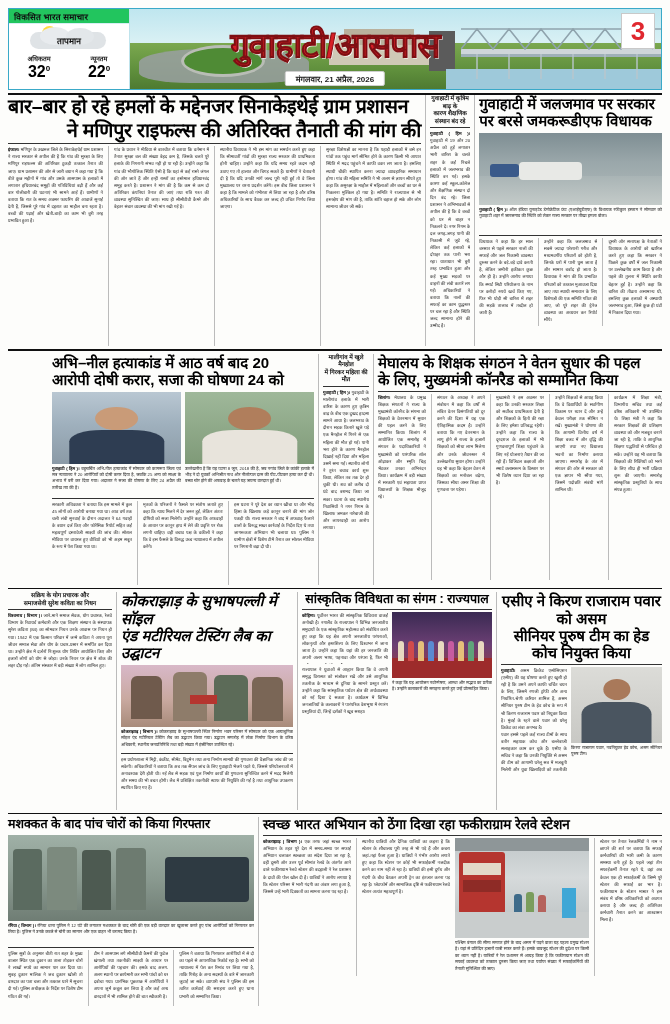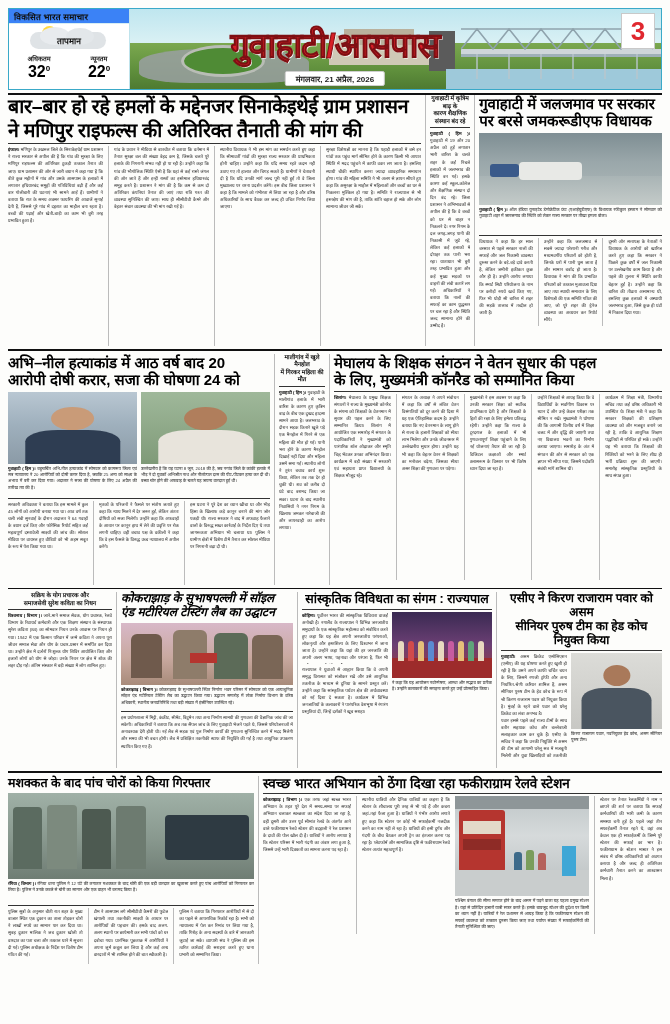--- a/index.html
+++ b/index.html
@@ -13,21 +13,21 @@
   .masthead{
     position:relative;height:80px;border:1px solid #3aa9c8;
     background:linear-gradient(180deg,#d8f2f7 0%,#eaf8fb 55%,#cfeef5 100%);
     overflow:hidden;display:flex;align-items:stretch;
   }
   .weather-box{
     width:120px;flex:0 0 120px;background:#ffffff;border-right:1px solid #bfe3ec;
     display:flex;flex-direction:column;z-index:4;position:relative;
   }
   .brandline{
-    background:#3b82f6;color:#111;font-size:8.5px;font-weight:bold;
+    background:#22c55e;color:#111;font-size:8.5px;font-weight:bold;
     padding:2px 4px 1px 5px;letter-spacing:.2px;border-bottom:1px solid #d7eef4;
   }
   .wx-body{flex:1;position:relative;display:flex;flex-direction:column;align-items:center;justify-content:flex-start;padding-top:2px;}
   .cloud{position:relative;width:86px;height:26px;margin-top:1px;}
   .cloud .sun{position:absolute;left:16px;top:-1px;width:15px;height:15px;border-radius:50%;background:#ffd83b;}
   .cloud .c1{position:absolute;left:4px;top:5px;width:76px;height:17px;border-radius:10px;background:#dfe3e6;}
   .cloud .c2{position:absolute;left:14px;top:0px;width:30px;height:18px;border-radius:50%;background:#e8ebee;}
   .cloud .c3{position:absolute;left:40px;top:1px;width:28px;height:17px;border-radius:50%;background:#e3e7ea;}
   .cloud .wlabel{position:absolute;left:0;top:8px;width:86px;text-align:center;font-size:8.5px;font-weight:bold;color:#111;z-index:3;}
   .wx-cols{display:flex;width:100%;margin-top:1px;}
@@ -59,21 +59,21 @@
   .page-badge{
     position:absolute;right:6px;top:4px;width:32px;height:34px;background:#fff;
     border:1px solid #c9c9c9;z-index:7;display:flex;align-items:center;justify-content:center;
     font-size:26px;font-weight:bold;color:#e0282f;line-height:1;
   }
   .rule-thick{height:2px;background:#111;margin:3px 0 0 0;}
   
   .hl{font-weight:bold;color:#000;line-height:1.16;}
   .hl-main{font-size:19.5px;letter-spacing:-.2px;}
   .hl-sec{font-size:15px;}
-  .hl-ter{font-size:12px;}
+  .hl-ter{font-size:15px;}
   .kicker{font-size:6px;font-weight:bold;line-height:1.25;text-align:center;color:#111;}
   .body-txt{
     font-size:4.4px;line-height:1.62;text-align:justify;color:#2a2a2a;
     -webkit-hyphens:auto;hyphens:auto;word-break:break-word;overflow:hidden;
   }
   .body-txt b{color:#000;}
   .cap{font-size:4.3px;line-height:1.5;text-align:justify;color:#2a2a2a;overflow:hidden;}
   .cap b{color:#000;}
   .photo{background:#cdd3d6;overflow:hidden;position:relative;border:0;}
   .hr-b{height:1.5px;background:#111;margin:3px 0;}
@@ -163,21 +163,21 @@
     <div class="mast-date">मंगलवार, 21 अप्रैल, 2026</div>
     <div class="page-badge">3</div>
   </div>
 
   <div class="rule-thick"></div>
 
   <div style="display:flex;gap:4px;">
 
     <div style="width:452px;">
       <div class="hl hl-main">बार–बार हो रहे हमलों के मद्देनजर सिनाकेइथेई ग्राम प्रशासन</div>
-      <div class="hl hl-main" style="margin-top:1px;">ने मणिपुर राइफल्स की अतिरिक्त तैनाती की मांग की</div>
+      <div class="hl hl-main" style="margin-top:1px;text-align:right;">ने मणिपुर राइफल्स की अतिरिक्त तैनाती की मांग की</div>
       <div class="hr-s"></div>
       <div class="cols" style="height:200px;">
         <div class="col body-txt"><b>इंफाल।</b> <span>मणिपुर के उखरुल जिले के सिनाकेइथेई ग्राम प्रशासन ने राज्य सरकार से अपील की है कि गांव की सुरक्षा के लिए मणिपुर राइफल्स की अतिरिक्त टुकड़ी तत्काल तैनात की जाए। ग्राम प्रशासन की ओर से जारी बयान में कहा गया है कि बीते कुछ महीनों में गांव और उसके आसपास के इलाकों में लगातार हथियारबंद समूहों की गतिविधियां बढ़ी हैं और कई बार गोलीबारी की घटनाएं भी सामने आई हैं। ग्रामीणों ने बताया कि रात के समय अक्सर फायरिंग की आवाजें सुनाई देती हैं, जिससे पूरे गांव में दहशत का माहौल बना रहता है। बच्चों की पढ़ाई और खेती-बाड़ी का काम भी बुरी तरह प्रभावित हुआ है।</span></div>
         <div class="vline"></div>
         <div class="col body-txt"><span>गांव के प्रधान ने मीडिया से बातचीत में बताया कि वर्तमान में तैनात सुरक्षा बल की संख्या बेहद कम है, जिसके चलते पूरे इलाके की निगरानी संभव नहीं हो पा रही है। उन्होंने कहा कि गांव की भौगोलिक स्थिति ऐसी है कि यहां से कई रास्ते जंगल की ओर जाते हैं और इन्हीं रास्तों का इस्तेमाल हथियारबंद समूह करते हैं। प्रशासन ने मांग की है कि कम से कम दो अतिरिक्त कंपनियां तैनात की जाएं तथा रात्रि गश्त की व्यवस्था सुनिश्चित की जाए। साथ ही सीसीटीवी कैमरे और बेहतर संचार व्यवस्था की भी मांग रखी गई है।</span></div>
         <div class="vline"></div>
         <div class="col body-txt"><span>स्थानीय विधायक ने भी इस मांग का समर्थन करते हुए कहा कि सीमावर्ती गांवों की सुरक्षा राज्य सरकार की प्राथमिकता होनी चाहिए। उन्होंने कहा कि यदि समय रहते कदम नहीं उठाए गए तो हालात और बिगड़ सकते हैं। ग्रामीणों ने चेतावनी दी है कि यदि उनकी मांगें जल्द पूरी नहीं हुईं तो वे जिला मुख्यालय पर धरना प्रदर्शन करेंगे। इस बीच जिला प्रशासन ने कहा है कि मामले को गंभीरता से लिया जा रहा है और वरिष्ठ अधिकारियों के साथ बैठक कर जल्द ही उचित निर्णय लिया जाएगा।</span></div>
         <div class="vline"></div>
         <div class="col body-txt"><span>सुरक्षा विशेषज्ञों का मानना है कि पहाड़ी इलाकों में बसे इन गांवों तक पहुंच मार्ग सीमित होने के कारण किसी भी आपात स्थिति में मदद पहुंचने में काफी वक्त लग जाता है। इसलिए स्थायी चौकी स्थापित करना ज्यादा व्यावहारिक समाधान होगा। गांव की महिला समिति ने भी अलग से ज्ञापन सौंपते हुए कहा कि असुरक्षा के माहौल में महिलाओं और बच्चों का घर से निकलना मुश्किल हो गया है। समिति ने राज्यपाल से भी हस्तक्षेप की मांग की है, ताकि शांति बहाल हो सके और लोग सामान्य जीवन जी सकें।</span></div>
       </div>
@@ -209,21 +209,21 @@
         <div class="vline"></div>
         <div class="col body-txt">उन्होंने कहा कि जलजमाव से सबसे ज्यादा परेशानी गरीब और मध्यमवर्गीय परिवारों को होती है, जिनके घरों में पानी घुस जाता है और सामान बर्बाद हो जाता है। विधायक ने मांग की कि प्रभावित परिवारों को तत्काल मुआवजा दिया जाए तथा स्थायी समाधान के लिए विशेषज्ञों की एक समिति गठित की जाए, जो पूरे शहर की ड्रेनेज व्यवस्था का अध्ययन कर रिपोर्ट सौंपे।</div>
         <div class="vline"></div>
         <div class="col body-txt">दूसरी ओर सत्तापक्ष के नेताओं ने विधायक के आरोपों को खारिज करते हुए कहा कि सरकार ने पिछले कुछ वर्षों में जल निकासी पर उल्लेखनीय काम किया है और पहले की तुलना में स्थिति काफी बेहतर हुई है। उन्होंने कहा कि बारिश की तीव्रता असामान्य थी, इसलिए कुछ इलाकों में अस्थायी जलभराव हुआ, जिसे कुछ ही घंटों में निकाल दिया गया।</div>
       </div>
     </div>
   </div>
 
   <div class="hr-b"></div>
 
-  <div style="display:flex;gap:4px;">
+  <div style="display:flex;gap:4px;margin-left:44px;">
 
     <div style="width:262px;">
       <div class="hl hl-sec">अभि–नील हत्याकांड में आठ वर्ष बाद 20</div>
       <div class="hl hl-sec">आरोपी दोषी करार, सजा की घोषणा 24 को</div>
       <div style="display:flex;gap:4px;margin-top:3px;">
         <div class="photo ph-portrait" style="flex:1;height:72px;">
           <div class="head"></div>
           <div class="torso"></div>
         </div>
         <div class="photo ph-portrait" style="flex:1;height:72px;background:linear-gradient(180deg,#9fb89a,#7f9a78);">

